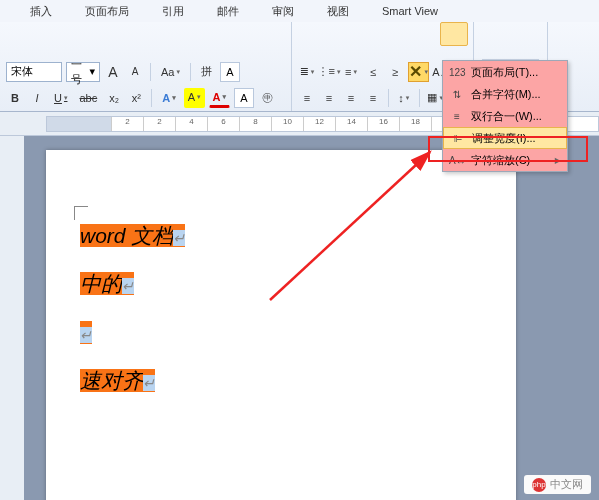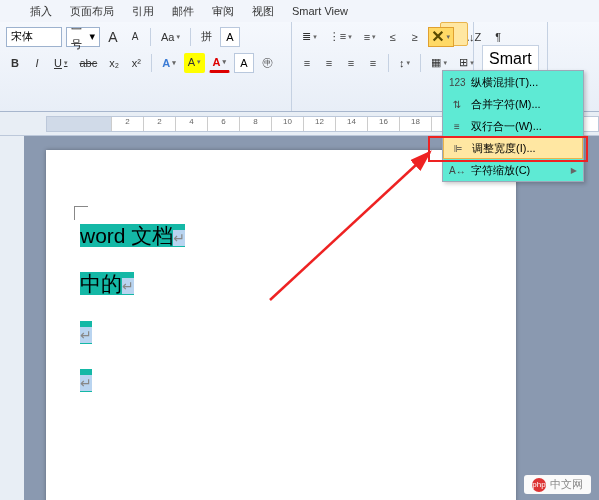--- a/index.html
+++ b/index.html
@@ -1,55 +1,55 @@
 <!DOCTYPE html>
 <html><head>
   <meta charset="utf-8">
   <style>
     * { margin: 0; padding: 0; box-sizing: border-box; font-family: "Microsoft YaHei", sans-serif; }
     body { background: #fff; width: 599px; height: 500px; overflow: hidden; position: relative; }
     
-    .tabbar { display: flex; align-items: center; padding-left: 30px; height: 22px; font-size: 11px; gap: 18px; color: #333; background: #f2f5fb; }
+    .tabbar { display: flex; align-items: center; padding-left: 30px; height: 22px; font-size: 11px; gap: 33px; color: #333; background: #f2f5fb; }
     .tabbar span { cursor: pointer; }
     
     .ribbon { display: flex; background: linear-gradient(#f5f8fd, #e8eef7); border-bottom: 1px solid #a7b6cd; height: 90px; }
-    .group { border-right: 1px solid #c5d1e2; padding: 3px 6px 2px 6px; display: flex; flex-direction: row; justify-content: space-between; }
+    .group { border-right: 1px solid #c5d1e2; padding: 3px 6px 2px 6px; display: flex; flex-direction: column; justify-content: flex-end; }
     .group-label { text-align: center; font-size: 11px; color: #5a6b87; padding-top: 2px; }
     .grow1 { display: flex; gap: 4px; align-items: center; height: 23px; }
     .grow2 { display: flex; gap: 4px; align-items: center; height: 23px; margin-top: 3px; }
     .ctrl { display: inline-flex; align-items: center; justify-content: center; height: 20px; min-width: 18px; padding: 0 3px; font-size: 11px; color: #333; border: 1px solid transparent; border-radius: 2px; }
     .dd::after { content: "▾"; font-size: 7px; margin-left: 2px; color: #666; }
     .fontbox { background: #fff; border: 1px solid #9db2ce; height: 20px; display: flex; align-items: center; padding: 0 4px; font-size: 11px; }
     .sep { width: 1px; height: 18px; background: #c5d1e2; margin: 0 2px; }
     .char-btn { background: #fff; border: 1px solid #b9c8dd; width: 20px; height: 20px; display: inline-flex; align-items: center; justify-content: center; font-size: 11px; }
     .highlight-btn { background: #ffd966; border: 1px solid #e0a030; width: 26px; height: 20px; display: inline-flex; align-items: center; justify-content: center; }
     
     .styles { display: flex; align-items: center; padding: 8px; gap: 8px; }
     .style-sw { background: #fff; border: 1px solid #c5d1e2; padding: 4px 6px; font-size: 16px; font-family: "Times New Roman"; height: 44px; display: flex; flex-direction: column; justify-content: space-between; }
     .style-sw small { font-size: 10px; color: #555; text-align: center; }
     
-    .dropdown { position: absolute; top: 70px; left: 442px; width: 142px; background: #5eead4; border: 1px solid #9da8b8; box-shadow: 2px 2px 4px rgba(0,0,0,0.2); z-index: 20; font-size: 11px; }
+    .dropdown { position: absolute; top: 60px; left: 442px; width: 126px; background: #fca5a5; border: 1px solid #9da8b8; box-shadow: 2px 2px 4px rgba(0,0,0,0.2); z-index: 20; font-size: 11px; }
     .dropdown-item { display: flex; align-items: center; height: 22px; padding: 0 6px; gap: 6px; }
     .dropdown-item:hover, .dropdown-item.hl { background: #ffe7a2; border: 1px solid #e9b44c; height: 22px; }
     .dropdown .ico { width: 16px; text-align: center; color: #444; font-size: 10px; }
     .redbox { position: absolute; top: 136px; left: 428px; width: 160px; height: 26px; border: 2px solid #e22; z-index: 21; pointer-events: none; }
     .redbox2 { position: absolute; top: 22px; left: 440px; width: 28px; height: 24px; border: 1px solid #e9b44c; background: #ffe7a2; z-index: 5; border-radius: 2px; }
     
     .ruler-area { background: #e8eef5; height: 24px; position: relative; border-bottom: 1px solid #bcc8da; }
     .ruler { position: absolute; left: 46px; right: 0; top: 4px; height: 16px; background: #fff; border: 1px solid #bcc8da; display: flex; font-size: 8px; color: #666; }
     .ruler span { flex: none; width: 32px; text-align: center; border-left: 1px solid #ccc; }
     .margin-left { background: #d0dae8; width: 64px; height: 100%; }
     
     .docarea { display: flex; height: 364px; background: #8a99b0; }
     .vruler { width: 24px; background: #e8eef5; }
     .page-wrap { flex: 1; padding: 14px 0 0 22px; overflow: hidden; }
     .page { background: #fff; width: 470px; height: 420px; box-shadow: 0 0 4px rgba(0,0,0,0.3); padding: 62px 34px; position: relative; }
     .cursor-mark { position: absolute; top: 56px; left: 28px; width: 14px; height: 14px; border-left: 1px solid #888; border-top: 1px solid #888; }
     .txt { font-size: 21px; font-family: "SimSun", serif; line-height: 2.3; }
-    .txt span { background: #14b8a6; }
+    .txt span { background: #f97316; font-style: italic; }
     .pm::after { content: "↵"; font-size: 14px; color: #888; background: #b9d4f0; }
     
     .arrow { position: absolute; z-index: 30; pointer-events: none; }
     .watermark { position: absolute; right: 8px; bottom: 6px; font-size: 11px; color: #888; background: #fafafa; padding: 2px 8px; border-radius: 3px; display: flex; align-items: center; gap: 4px; }
     .watermark .logo { width: 14px; height: 14px; background: #d33; color: #fff; font-size: 8px; display: flex; align-items: center; justify-content: center; border-radius: 7px; }
   </style>
 </head>
 <body>
 
 <div class="tabbar">
@@ -128,21 +128,21 @@
     <div class="style-sw">
       <span>Smart</span>
       <small>标题</small>
     </div>
   </div>
 </div>
 
 <div class="dropdown">
   <div class="dropdown-item">
     <span class="ico">123</span>
-    <span>纵横混排(T)...</span>
+    <span>页面布局(T)...</span>
   </div>
   <div class="dropdown-item">
     <span class="ico">⇅</span>
     <span>合并字符(M)...</span>
   </div>
   <div class="dropdown-item">
     <span class="ico">≡</span>
     <span>双行合一(W)...</span>
   </div>
   <div class="dropdown-item hl">
@@ -177,21 +177,21 @@
 
 <div class="docarea">
   <div class="vruler"></div>
   <div class="page-wrap">
     <div class="page">
       <div class="cursor-mark"></div>
       <div class="txt">
         <span>word 文档</span><span class="pm"></span><br>
         <span>中的</span><span class="pm"></span><br>
         <span class="pm"></span><br>
-        <span class="pm"></span>
+        <span>速对齐</span><span class="pm"></span>
       </div>
     </div>
   </div>
 </div>
 
 <svg class="arrow" style="top:140px;left:260px" width="200" height="170">
   <defs>
       <marker id="ah" markerWidth="10" markerHeight="10" refX="8" refY="3" orient="auto">
         <path d="M0,0 L0,6 L9,3 z" fill="#e22"></path>
       </marker>

